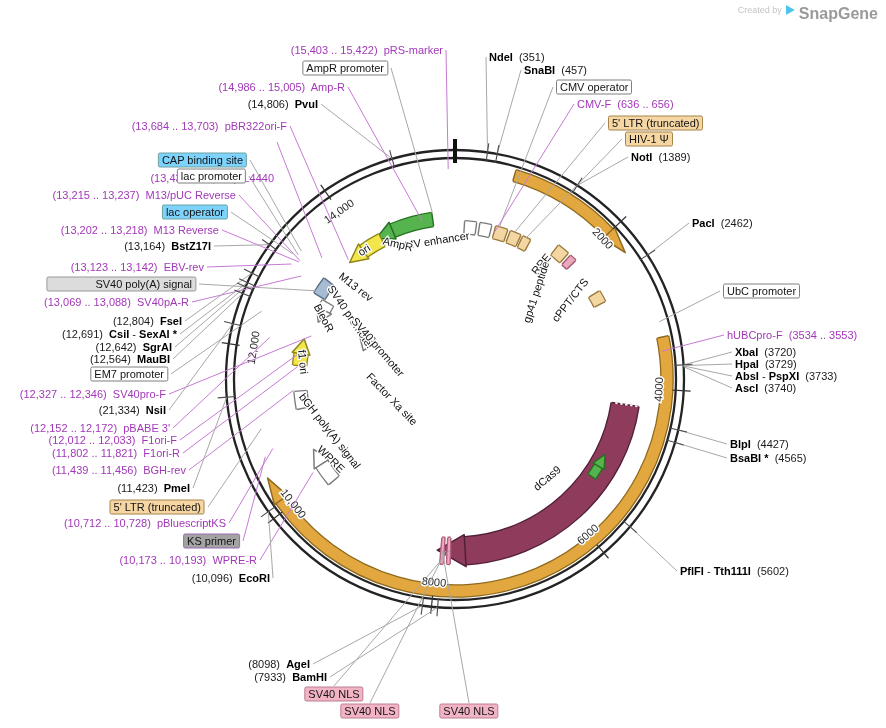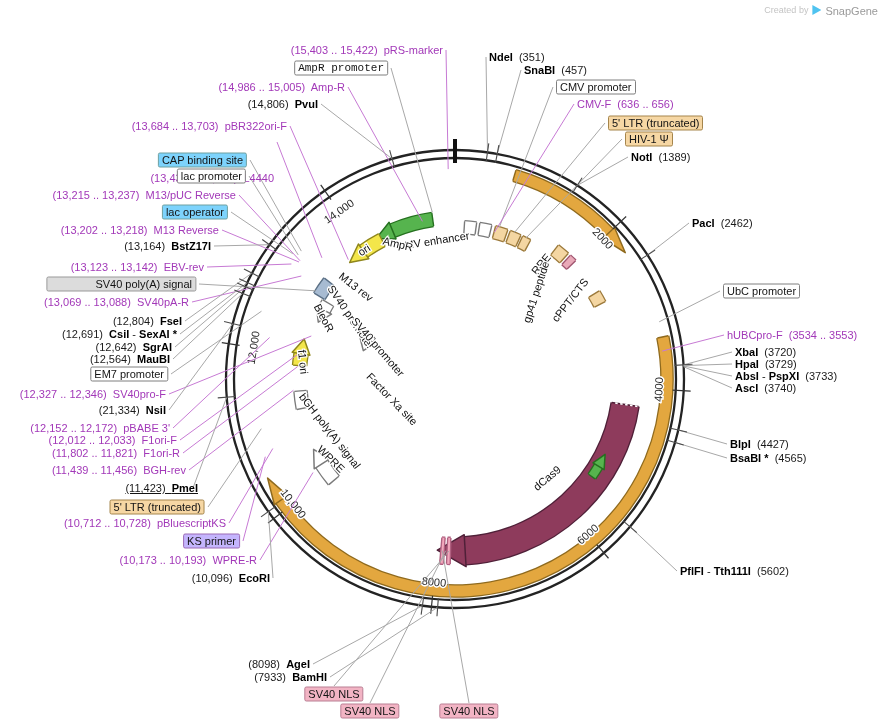--- a/index.html
+++ b/index.html
@@ -9,26 +9,26 @@
   .lbl{position:absolute;font-size:11px;line-height:14px;white-space:pre;color:#141414;pointer-events:auto}
   .lbl .pri{color:#A238B8}
   .lbl .enz{font-weight:700;color:#000}
   .lbl .pos{color:#1a1a1a}
   .bx{border:1px solid #7f7f7f;background:#fff;padding:0 3px;border-radius:2px;line-height:13px}
   .bx-plain{background:#fff;border-color:#7f7f7f}
   .bx-tan{background:#F6D7A4;border-color:#A5854C}
   .bx-teal{background:#7dd3fc;border-color:#6FA0A0}
   .bx-gray{background:#DCDCDC;border-color:#999999}
   .bx-pink{background:#F2B4C4;border-color:#B97E93}
-  .bx-purple{background:#c4b5fd;border-color:#9B6BB5}
+  .bx-purple{background:#a3a3a3;border-color:#9B6BB5}
   #center{position:absolute;left:455px;top:379px;transform:translate(-50%,-50%);text-align:center}
   #center .nm{font-weight:700;font-size:12.5px;color:#000;white-space:nowrap}
   #center .sz{font-size:11px;color:#000;margin-top:3px}
   #wm{position:absolute;top:5px;right:8px;display:flex;gap:4px;font-size:9px;color:#C4C4C4}
-  #wm .brand{font-size:11px;color:#9A9A9A;font-weight:400}
+  #wm .brand{font-size:16px;color:#9A9A9A;font-weight:700}
   #wm .logo{width:9px;height:10px;background:#4FC3F0;clip-path:polygon(0 0,100% 50%,0 100%)}
   text.tick{font-size:11px;fill:#2a2a2a;paint-order:stroke;stroke:#fff;stroke-width:3px}
   text.inner{font-size:11px;fill:#101010;paint-order:stroke;stroke:#fff;stroke-width:2.5px}
 </style>
 </head>
 <body>
 
 <div id="stage">
   <svg id="map" width="886" height="728">
       <circle cx="455" cy="379" r="229" fill="none" stroke="#232323" stroke-width="2.3"></circle>
@@ -221,21 +221,21 @@
       <text x="392" y="399" dy="0.35em" text-anchor="middle" transform="rotate(46 392 399)" class="inner">Factor Xa site</text>
       <text x="330" y="431" dy="0.35em" text-anchor="middle" transform="rotate(52 330 431)" class="inner">bGH poly(A) signal</text>
       <text x="331" y="459" dy="0.35em" text-anchor="middle" transform="rotate(44 331 459)" class="inner">WPRE</text>
       <text x="541" y="264" dy="0.35em" text-anchor="middle" transform="rotate(-50 541 264)" class="inner">RRE</text>
       <text x="536" y="292" dy="0.35em" text-anchor="middle" transform="rotate(-72 536 292)" class="inner">gp41 peptide</text>
       <text x="570" y="300" dy="0.35em" text-anchor="middle" transform="rotate(-52 570 300)" class="inner">cPPT/CTS</text>
       <text x="547" y="478" dy="0.35em" text-anchor="middle" transform="rotate(-40 547 478)" class="inner">dCas9</text>
     </svg>
   <div id="labels">
       <div class="lbl" style="left: 443px; top: 50px; transform: translate(-100%, -50%);"><span class="pri">(15,403 .. 15,422)  pRS-marker</span></div>
-      <div class="lbl bx bx-plain" style="left: 388px; top: 68px; transform: translate(-100%, -50%); font-family: Liberation Mono, monospace;">AmpR promoter</div>
+      <div class="lbl bx bx-plain" style="left: 388px; top: 68px; transform: translate(-100%, -50%);">AmpR promoter</div>
       <div class="lbl" style="left: 345px; top: 87px; transform: translate(-100%, -50%);"><span class="pri">(14,986 .. 15,005)  Amp-R</span></div>
       <div class="lbl" style="left: 318px; top: 104px; transform: translate(-100%, -50%);"><span class="pos">(14,806)  </span><span class="enz">PvuI</span></div>
       <div class="lbl" style="left: 287px; top: 126px; transform: translate(-100%, -50%);"><span class="pri">(13,684 .. 13,703)  pBR322ori-F</span></div>
       <div class="lbl" style="left: 274px; top: 142px; transform: translate(-100%, -50%); margin-top: 36px;"><span class="pri">(13,433 .. 13,450)  L4440</span></div>
       <div class="lbl bx bx-teal" style="left: 247px; top: 160px; transform: translate(-100%, -50%);">CAP binding site</div>
       <div class="lbl bx bx-plain" style="left: 246px; top: 176px; transform: translate(-100%, -50%);">lac promoter</div>
       <div class="lbl" style="left: 236px; top: 195px; transform: translate(-100%, -50%);"><span class="pri">(13,215 .. 13,237)  M13/pUC Reverse</span></div>
       <div class="lbl bx bx-teal" style="left: 228px; top: 212px; transform: translate(-100%, -50%);">lac operator</div>
       <div class="lbl" style="left: 219px; top: 230px; transform: translate(-100%, -50%);"><span class="pri">(13,202 .. 13,218)  M13 Reverse</span></div>
       <div class="lbl" style="left: 211px; top: 246px; transform: translate(-100%, -50%);"><span class="pos">(13,164)  </span><span class="enz">BstZ17I</span></div>
@@ -246,34 +246,34 @@
       <div class="lbl" style="left: 177px; top: 334px; transform: translate(-100%, -50%);"><span class="pos">(12,691)  </span><span class="enz">CsiI</span><span class="pos"> - </span><span class="enz">SexAI *</span></div>
       <div class="lbl" style="left: 172px; top: 347px; transform: translate(-100%, -50%);"><span class="pos">(12,642)  </span><span class="enz">SgrAI</span></div>
       <div class="lbl" style="left: 170px; top: 359px; transform: translate(-100%, -50%);"><span class="pos">(12,564)  </span><span class="enz">MauBI</span></div>
       <div class="lbl bx bx-plain" style="left: 168px; top: 374px; transform: translate(-100%, -50%);">EM7 promoter</div>
       <div class="lbl" style="left: 166px; top: 394px; transform: translate(-100%, -50%);"><span class="pri">(12,327 .. 12,346)  SV40pro-F</span></div>
       <div class="lbl" style="left: 166px; top: 410px; transform: translate(-100%, -50%);"><span class="pos">(21,334)  </span><span class="enz">NsiI</span></div>
       <div class="lbl" style="left: 170px; top: 428px; transform: translate(-100%, -50%);"><span class="pri">(12,152 .. 12,172)  pBABE 3'</span></div>
       <div class="lbl" style="left: 177px; top: 440px; transform: translate(-100%, -50%);"><span class="pri">(12,012 .. 12,033)  F1ori-F</span></div>
       <div class="lbl" style="left: 180px; top: 453px; transform: translate(-100%, -50%);"><span class="pri">(11,802 .. 11,821)  F1ori-R</span></div>
       <div class="lbl" style="left: 186px; top: 470px; transform: translate(-100%, -50%);"><span class="pri">(11,439 .. 11,456)  BGH-rev</span></div>
-      <div class="lbl" style="left: 198px; top: 488px; transform: translate(-100%, -50%); text-decoration: underline;"><span class="pos">(11,423)  </span><span class="enz">PmeI</span></div>
+      <div class="lbl" style="left: 190px; top: 488px; transform: translate(-100%, -50%);"><span class="pos">(11,423)  </span><span class="enz">PmeI</span></div>
       <div class="lbl bx bx-tan" style="left: 205px; top: 507px; transform: translate(-100%, -50%);">5' LTR (truncated)</div>
       <div class="lbl" style="left: 226px; top: 523px; transform: translate(-100%, -50%);"><span class="pri">(10,712 .. 10,728)  pBluescriptKS</span></div>
       <div class="lbl bx bx-purple" style="left: 240px; top: 541px; transform: translate(-100%, -50%);">KS primer</div>
       <div class="lbl" style="left: 257px; top: 560px; transform: translate(-100%, -50%);"><span class="pri">(10,173 .. 10,193)  WPRE-R</span></div>
       <div class="lbl" style="left: 270px; top: 578px; transform: translate(-100%, -50%);"><span class="pos">(10,096)  </span><span class="enz">EcoRI</span></div>
       <div class="lbl" style="left: 310px; top: 664px; transform: translate(-100%, -50%);"><span class="pos">(8098)  </span><span class="enz">AgeI</span></div>
       <div class="lbl" style="left: 327px; top: 677px; transform: translate(-100%, -50%);"><span class="pos">(7933)  </span><span class="enz">BamHI</span></div>
       <div class="lbl bx bx-pink" style="left: 334px; top: 694px; transform: translate(-50%, -50%);">SV40 NLS</div>
       <div class="lbl bx bx-pink" style="left: 370px; top: 711px; transform: translate(-50%, -50%);">SV40 NLS</div>
       <div class="lbl bx bx-pink" style="left: 469px; top: 711px; transform: translate(-50%, -50%);">SV40 NLS</div>
       <div class="lbl" style="left: 489px; top: 57px; transform: translateY(-50%);"><span class="enz">NdeI</span><span class="pos">  (351)</span></div>
       <div class="lbl" style="left: 524px; top: 70px; transform: translateY(-50%);"><span class="enz">SnaBI</span><span class="pos">  (457)</span></div>
-      <div class="lbl bx bx-plain" style="left: 556px; top: 87px; transform: translateY(-50%);">CMV promoter</div>
+      <div class="lbl bx bx-plain" style="left: 556px; top: 87px; transform: translateY(-50%);">CMV operator</div>
       <div class="lbl" style="left: 577px; top: 104px; transform: translateY(-50%);"><span class="pri">CMV-F  (636 .. 656)</span></div>
       <div class="lbl bx bx-tan" style="left: 608px; top: 123px; transform: translateY(-50%);">5' LTR (truncated)</div>
       <div class="lbl bx bx-tan" style="left: 625px; top: 139px; transform: translateY(-50%);">HIV-1 Ψ</div>
       <div class="lbl" style="left: 631px; top: 157px; transform: translateY(-50%);"><span class="enz">NotI</span><span class="pos">  (1389)</span></div>
       <div class="lbl" style="left: 692px; top: 223px; transform: translateY(-50%);"><span class="enz">PacI</span><span class="pos">  (2462)</span></div>
       <div class="lbl bx bx-plain" style="left: 723px; top: 291px; transform: translateY(-50%);">UbC promoter</div>
       <div class="lbl" style="left: 727px; top: 335px; transform: translateY(-50%);"><span class="pri">hUBCpro-F  (3534 .. 3553)</span></div>
       <div class="lbl" style="left: 735px; top: 352px; transform: translateY(-50%);"><span class="enz">XbaI</span><span class="pos">  (3720)</span></div>
       <div class="lbl" style="left: 735px; top: 364px; transform: translateY(-50%);"><span class="enz">HpaI</span><span class="pos">  (3729)</span></div>
       <div class="lbl" style="left: 735px; top: 376px; transform: translateY(-50%);"><span class="enz">AbsI</span><span class="pos"> - </span><span class="enz">PspXI</span><span class="pos">  (3733)</span></div>

